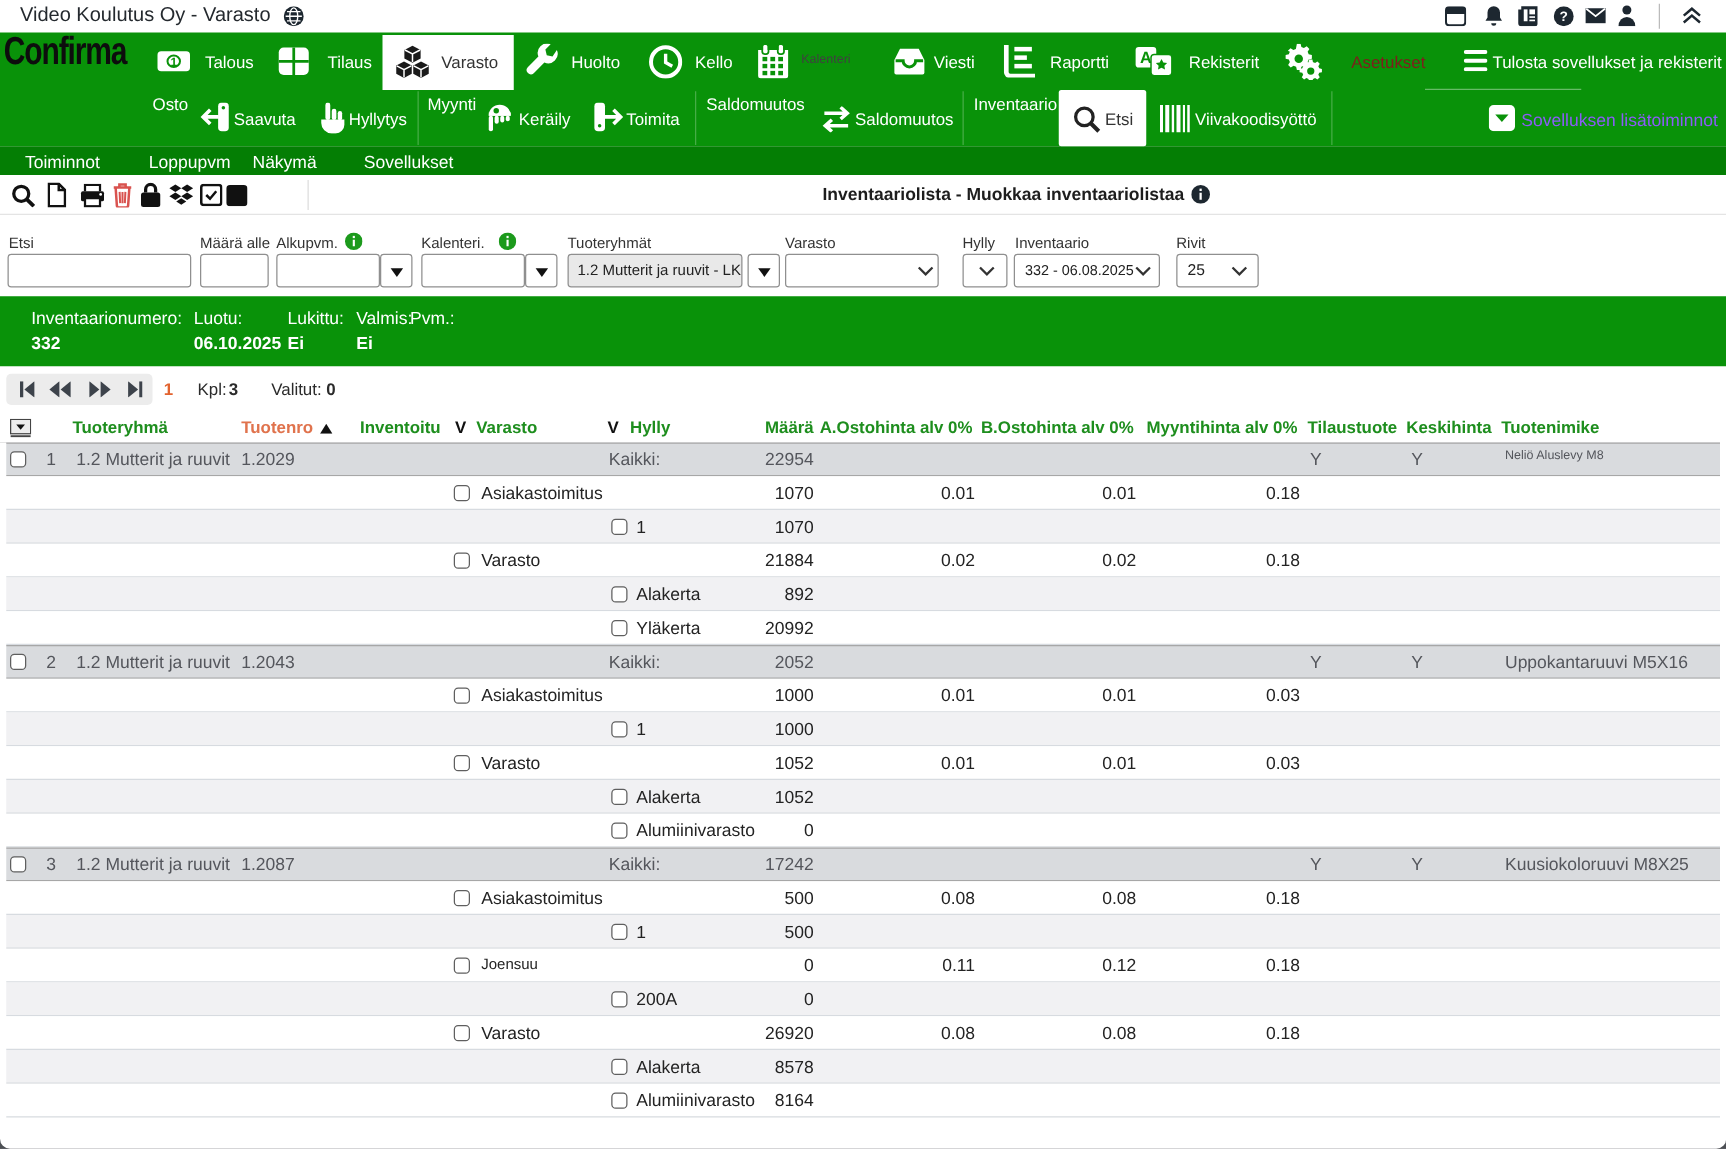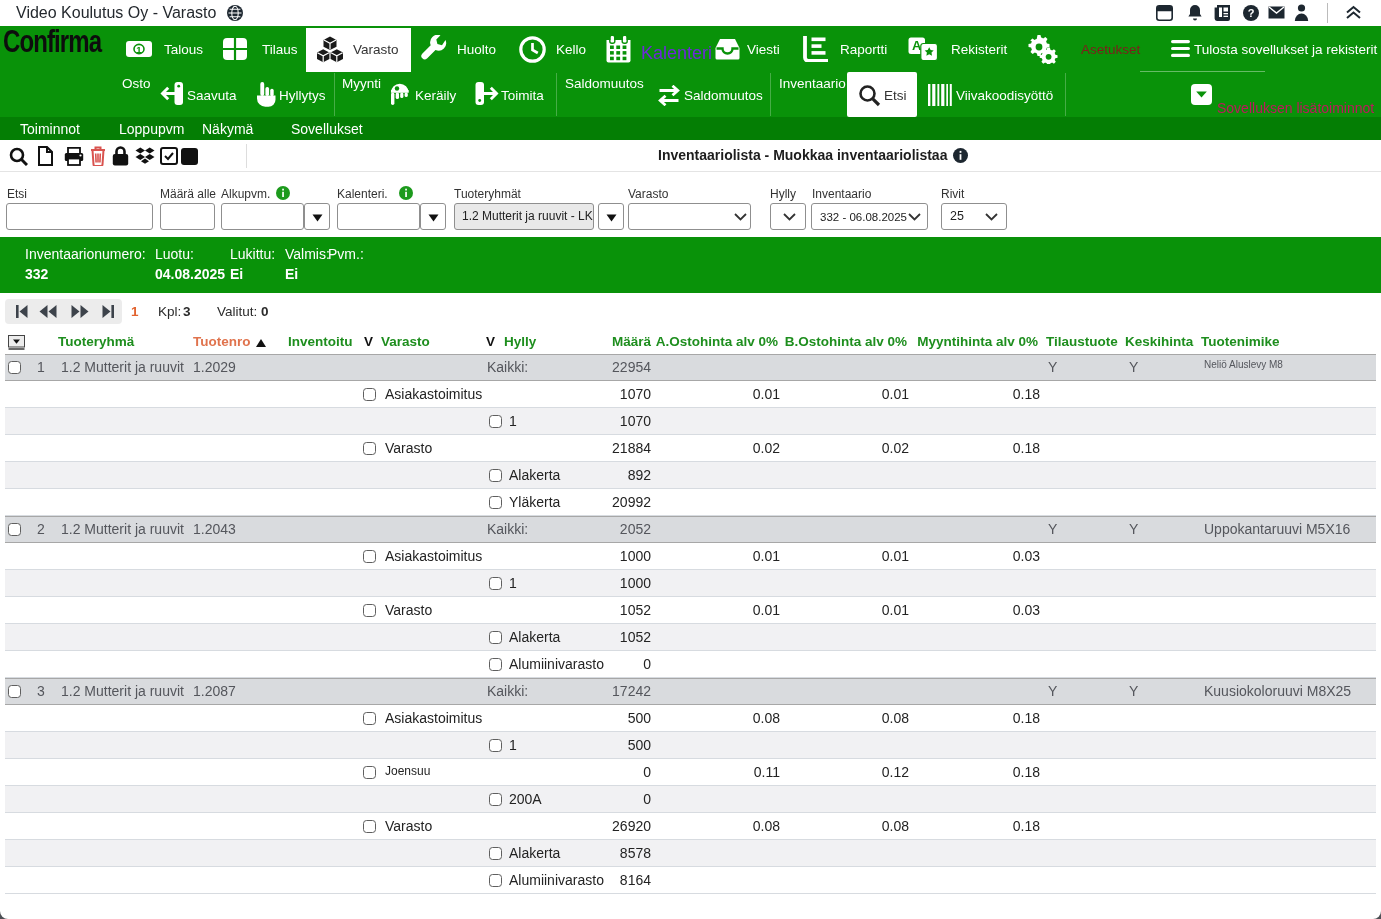--- a/index.html
+++ b/index.html
@@ -99,21 +99,21 @@
       <rect x="5.0" y="10.5" width="3.8" height="3.5" fill="#099209"></rect>
       <rect x="11.3" y="10.5" width="3.8" height="3.5" fill="#099209"></rect>
       <rect x="17.6" y="10.5" width="3.8" height="3.5" fill="#099209"></rect>
       <rect x="5.0" y="16.1" width="3.8" height="3.5" fill="#099209"></rect>
       <rect x="11.3" y="16.1" width="3.8" height="3.5" fill="#099209"></rect>
       <rect x="17.6" y="16.1" width="3.8" height="3.5" fill="#099209"></rect>
       <rect x="5.0" y="21.7" width="3.8" height="3.5" fill="#099209"></rect>
       <rect x="11.3" y="21.7" width="3.8" height="3.5" fill="#099209"></rect>
       <rect x="17.6" y="21.7" width="3.8" height="3.5" fill="#099209"></rect>
     </svg>
-<span class="t " style="left:641px;top:42px;font-size:18px;color:#6d28d9">Kalenteri</span>
+<span class="t " style="left:641px;top:42px;font-size:10px;color:#404040">Kalenteri</span>
 <svg style="left:715px;top:38px" width="25" height="22" viewBox="0 0 25 22">
       <path d="M5 1 h15 l4.5 9 v10 a1.5 1.5 0 0 1-1.5 1.5 h-21 A1.5 1.5 0 0 1 0.5 20 V10 z" fill="#fff"></path>
       <path d="M1.5 10.5 h6 a5 5 0 0 0 10 0 h6" fill="none" stroke="#099209" stroke-width="2.4"></path>
     </svg>
 <span class="t " style="left:747px;top:42px;font-size:13.5px;color:#fff">Viesti</span>
 <svg style="left:803px;top:36px" width="25" height="26" viewBox="0 0 25 26">
       <path d="M2 0 v21.5 a3.3 3.3 0 0 0 3.3 3.3 H25" fill="none" stroke="#fff" stroke-width="3.8"></path>
       <rect x="8.5" y="1.5" width="14" height="3.6" fill="#fff"></rect>
       <rect x="8.5" y="8.3" width="10" height="3.6" fill="#fff"></rect>
       <rect x="8.5" y="15.1" width="14" height="3.6" fill="#fff"></rect>
@@ -200,21 +200,21 @@
         <rect x="13.2" width="3.2" height="22"></rect>
         <rect x="18.3" width="1.7" height="22"></rect>
         <rect x="21.8" width="2" height="22"></rect>
       </g>
     </svg>
 <span class="t " style="left:956px;top:88px;font-size:13.5px;color:#fff">Viivakoodisyöttö</span>
 <svg style="left:1191px;top:84px" width="21" height="21" viewBox="0 0 21 21">
       <rect x="0" y="0" width="21" height="21" rx="4" fill="#fff"></rect>
       <path d="M5.2 7.5 h10.6 L10.5 13.5 z" fill="#099209"></path>
     </svg>
-<span class="t " style="left:1217px;top:100px;font-size:14px;color:#be185d">Sovelluksen lisätoiminnot</span>
+<span class="t " style="left:1217px;top:88px;font-size:14px;color:#8b5cf6">Sovelluksen lisätoiminnot</span>
 <span class="t " style="left:20px;top:121px;font-size:14px;color:#fff">Toiminnot</span>
 <span class="t " style="left:119px;top:121px;font-size:14px;color:#fff">Loppupvm</span>
 <span class="t " style="left:202px;top:121px;font-size:14px;color:#fff">Näkymä</span>
 <span class="t " style="left:291px;top:121px;font-size:14px;color:#fff">Sovellukset</span>
 <div class="abs" style="left:0px;top:171px;width:1381px;height:1px;background:#e4e4e4"></div>
 <svg style="left:9px;top:147px" width="19" height="19" viewBox="0 0 19 19">
       <circle cx="8" cy="8" r="6" fill="none" stroke="#111" stroke-width="2.6"></circle>
       <path d="M12.5 12.5 L18 18" stroke="#111" stroke-width="3"></path>
     </svg>
 <svg style="left:38px;top:146px" width="15" height="20" viewBox="0 0 15 20">
@@ -315,21 +315,21 @@
 <span class="t " style="left:950px;top:209px;font-size:12.5px;color:#222">25</span>
 <svg style="left:985px;top:213px" width="13" height="8" viewBox="0 0 13 8">
       <path d="M1 1 L6.5 6.5 L12 1" fill="none" stroke="#333" stroke-width="1.8"></path>
     </svg>
 <span class="t " style="left:25px;top:246px;font-size:14px;color:#fff">Inventaarionumero:</span>
 <span class="t " style="left:155px;top:246px;font-size:14px;color:#fff">Luotu:</span>
 <span class="t " style="left:230px;top:246px;font-size:14px;color:#fff">Lukittu:</span>
 <span class="t " style="left:285px;top:246px;font-size:14px;color:#fff">Valmis:</span>
 <span class="t " style="left:328px;top:246px;font-size:14px;color:#fff">Pvm.:</span>
 <span class="t " style="left:25px;top:266px;font-size:14px;color:#fff;font-weight:bold">332</span>
-<span class="t " style="left:155px;top:266px;font-size:14px;color:#fff;font-weight:bold">04.08.2025</span>
+<span class="t " style="left:155px;top:266px;font-size:14px;color:#fff;font-weight:bold">06.10.2025</span>
 <span class="t " style="left:230px;top:266px;font-size:14px;color:#fff;font-weight:bold">Ei</span>
 <span class="t " style="left:285px;top:266px;font-size:14px;color:#fff;font-weight:bold">Ei</span>
 <div class="abs" style="left:5px;top:299px;width:117px;height:25px;background:#ececec;border-radius:4px"></div>
 <svg style="left:16px;top:305px" width="12" height="13" viewBox="0 0 12 13">
       <rect x="0" y="0" width="2.6" height="13" fill="#3d434b"></rect>
       <path d="M11.5 0 v13 L3.5 6.5 z" fill="#3d434b"></path>
     </svg>
 <svg style="left:39px;top:305px" width="18" height="13" viewBox="0 0 18 13">
       <path d="M8.5 0 v13 L0.5 6.5 z" fill="#3d434b"></path>
       <path d="M17.5 0 v13 L9.5 6.5 z" fill="#3d434b"></path>

